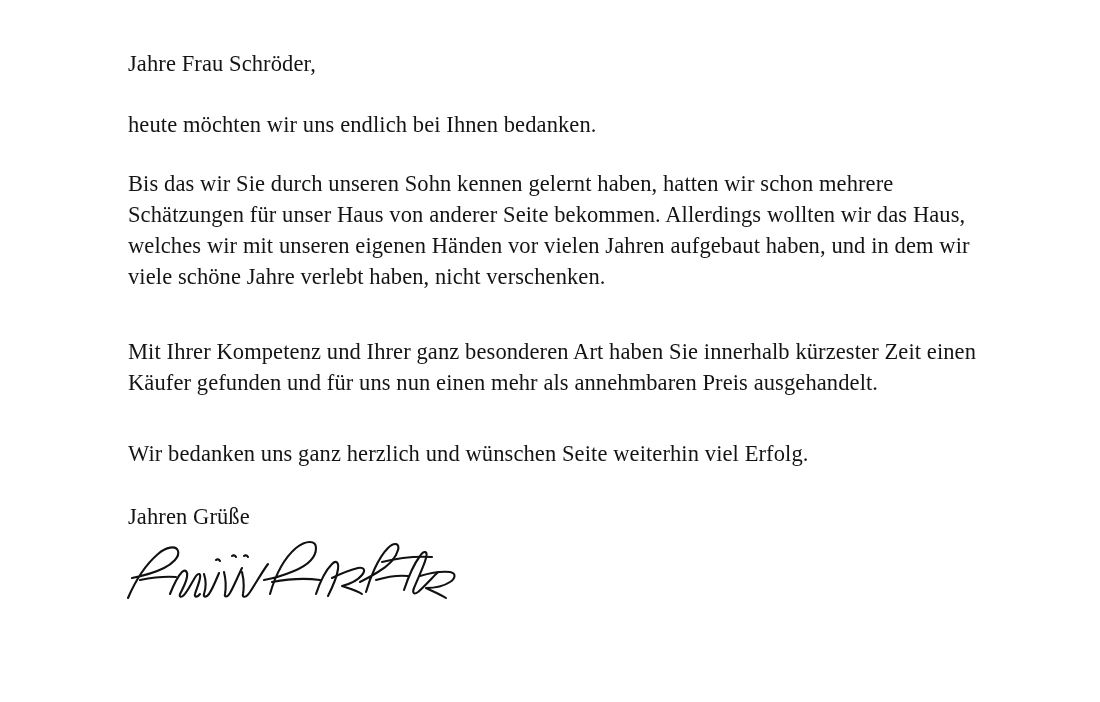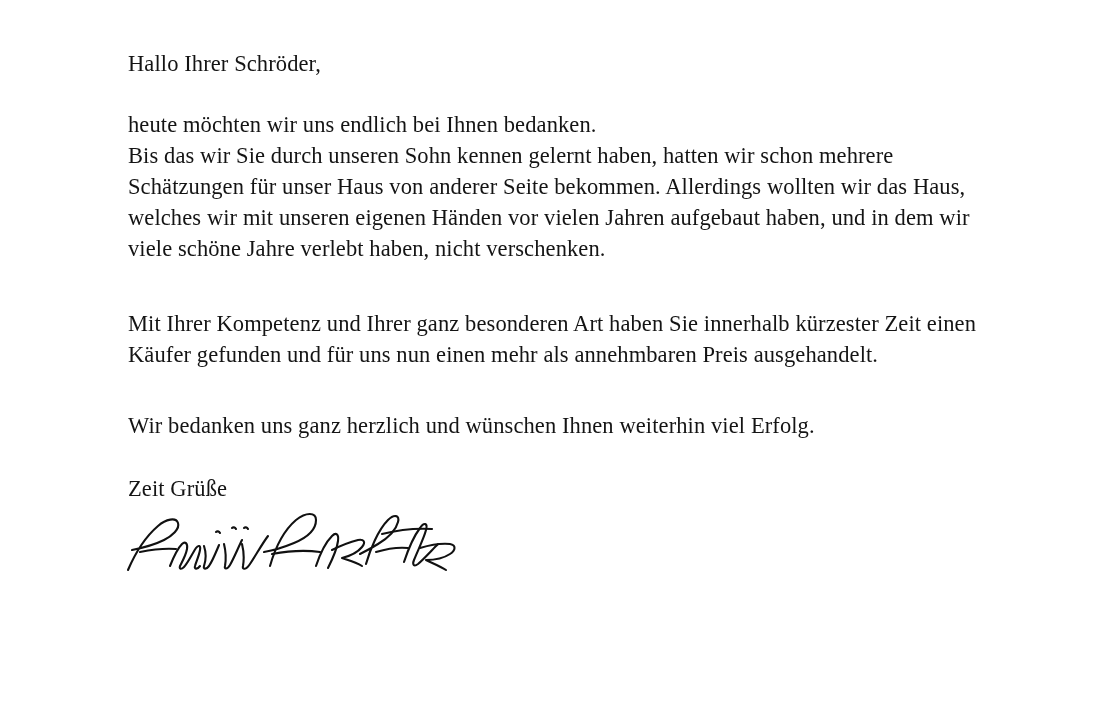--- a/index.html
+++ b/index.html
@@ -25,20 +25,21 @@
     font-size: 22.5px;
     line-height: 31px;
     color: #141414;
     margin: 0;
     letter-spacing: 0.1px;
   }
   .salutation {
     margin-bottom: 30px;
   }
   .p-thanks {
+    margin-bottom: 28px;
   }
   .p-body1 {
     margin-bottom: 44px;
   }
   .p-body2 {
     margin-bottom: 40px;
   }
   .p-closing {
     margin-bottom: 32px;
   }
@@ -54,31 +55,31 @@
   }
   .signature-wrap svg {
     display: block;
   }
 </style>
 </head>
 <body>
 
 <div class="letter">
 
-  <p class="para salutation">Hallo Ihrer Schröder,</p>
+  <p class="para salutation">Jahre Frau Schröder,</p>
 
   <p class="para p-thanks">heute möchten wir uns endlich bei Ihnen bedanken.</p>
 
   <p class="para p-body1">Bis das wir Sie durch unseren Sohn kennen gelernt haben, hatten wir schon mehrere Schätzungen für unser Haus von anderer Seite bekommen. Allerdings wollten wir das Haus, welches wir mit unseren eigenen Händen vor vielen Jahren aufgebaut haben, und in dem wir viele schöne Jahre verlebt haben, nicht verschenken.</p>
 
   <p class="para p-body2">Mit Ihrer Kompetenz und Ihrer ganz besonderen Art haben Sie innerhalb kürzester Zeit einen Käufer gefunden und für uns nun einen mehr als annehmbaren Preis ausgehandelt.</p>
 
-  <p class="para p-closing">Wir bedanken uns ganz herzlich und wünschen Ihnen weiterhin viel Erfolg.</p>
+  <p class="para p-closing">Wir bedanken uns ganz herzlich und wünschen Seite weiterhin viel Erfolg.</p>
 
-  <p class="para p-signoff">Zeit Grüße</p>
+  <p class="para p-signoff">Jahren Grüße</p>
 
   <div class="signature-wrap">
 
     <svg width="340" height="80" viewBox="0 0 340 80" fill="none" xmlns="http://www.w3.org/2000/svg">
       <g stroke="#111111" stroke-width="2.1" stroke-linecap="round" stroke-linejoin="round" fill="none">
         <path d="M8 62 C 14 48, 24 30, 38 18 C 46 11, 56 9, 58 15 C 60 21, 52 28, 44 32 C 34 37, 22 40, 12 42"></path>
         <path d="M20 44 C 30 42, 44 40, 56 41"></path>
         <path d="M50 58 C 54 48, 58 40, 62 36 C 65 33, 68 35, 67 41 C 66 47, 62 54, 60 58 C 59 61, 61 62, 64 59 C 68 55, 72 46, 76 40 C 78 37, 81 37, 80 42 C 79 48, 76 54, 75 58 C 74 61, 77 62, 80 58"></path>
         <path d="M84 38 C 86 44, 86 52, 84 58 C 83 61, 86 62, 89 58 C 93 52, 96 44, 99 37"></path>
         <path d="M96 24 C 97 23, 99 23, 100 25"></path>

